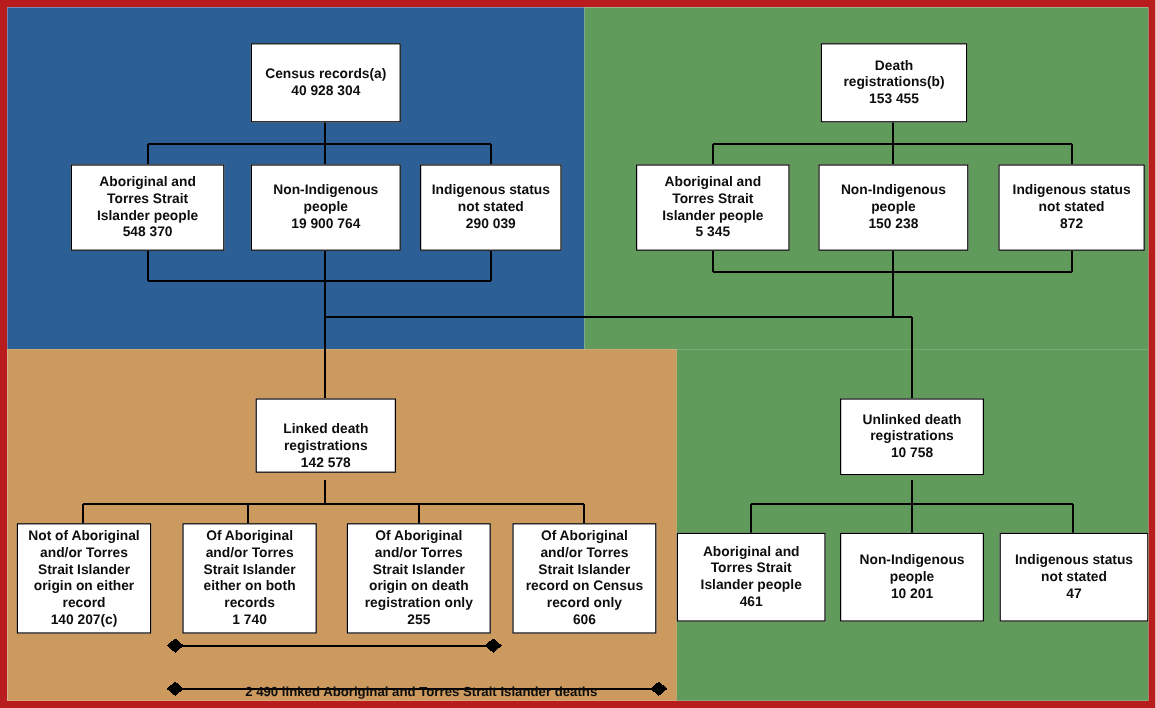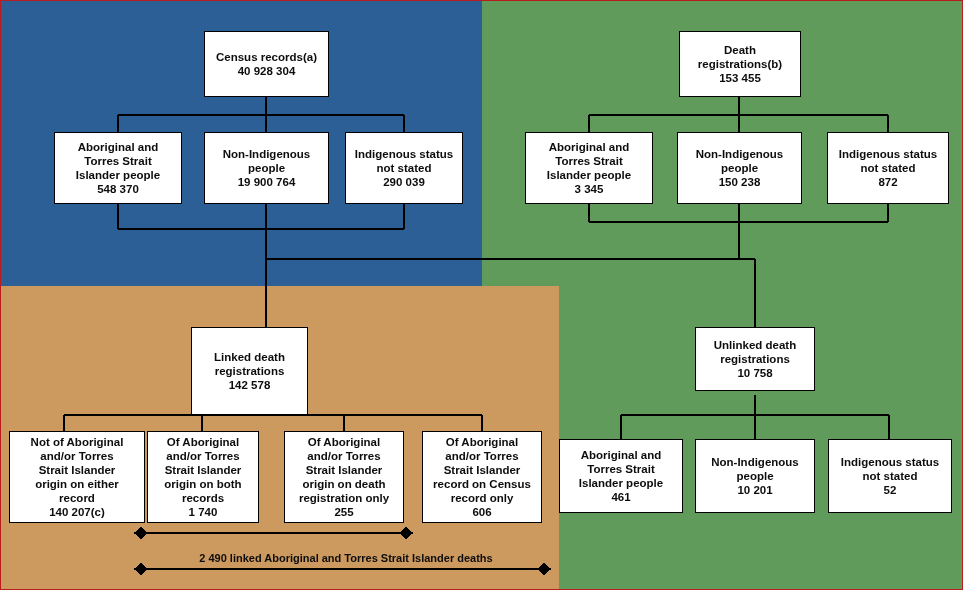--- a/index.html
+++ b/index.html
@@ -1,21 +1,21 @@
 <!DOCTYPE html>
 <html><head>
 <meta charset="utf-8">
 <style>
   html,body{margin:0;padding:0;background:#fff;}
   #canvas{
     position:relative;
     width:963px;height:590px;
     overflow:hidden;
     font-family:"Liberation Sans", sans-serif;
-    border:1px solid #b91c1c;
+    border:6px solid #b91c1c;
     box-sizing:border-box;
   }
   
   .quad{position:absolute;}
   #quad-blue  {left:0;   top:0;   width:481px; height:285px;}
   #quad-green-top{left:481px;top:0;width:482px;height:285px;}
   #quad-orange{left:0;   top:285px;width:558px;height:305px;}
   #quad-green-bottom{left:558px;top:285px;width:405px;height:305px;}
 
   
@@ -150,61 +150,61 @@
   <div class="node" style="left:344px;top:131px;width:118px;height:72px;">
     <span class="ln">Indigenous status</span>
     <span class="ln">not stated</span>
     <span class="val">290 039</span>
   </div>
 
   <div class="node" style="left:524px;top:131px;width:128px;height:72px;">
     <span class="ln">Aboriginal and</span>
     <span class="ln">Torres Strait</span>
     <span class="ln">Islander people</span>
-    <span class="val">3 345</span>
+    <span class="val">5 345</span>
   </div>
 
   <div class="node" style="left:676px;top:131px;width:125px;height:72px;">
     <span class="ln">Non-Indigenous</span>
     <span class="ln">people</span>
     <span class="val">150 238</span>
   </div>
 
   <div class="node" style="left:826px;top:131px;width:122px;height:72px;">
     <span class="ln">Indigenous status</span>
     <span class="ln">not stated</span>
     <span class="val">872</span>
   </div>
 
-  <div class="node" style="left:190px;top:326px;width:117px;height:88px;">
+  <div class="node" style="left:207px;top:326px;width:117px;height:62px;justify-content:flex-end;">
     <span class="ln">Linked death</span>
     <span class="ln">registrations</span>
     <span class="val">142 578</span>
   </div>
 
   <div class="node" style="left:694px;top:326px;width:120px;height:64px;">
     <span class="ln">Unlinked death</span>
     <span class="ln">registrations</span>
     <span class="val">10 758</span>
   </div>
 
-  <div class="node" style="left:8px;top:430px;width:136px;height:92px;">
+  <div class="node" style="left:8px;top:430px;width:112px;height:92px;">
     <span class="ln">Not of Aboriginal</span>
     <span class="ln">and/or Torres</span>
     <span class="ln">Strait Islander</span>
     <span class="ln">origin on either</span>
     <span class="ln">record</span>
     <span class="val">140 207(c)</span>
   </div>
 
   <div class="node" style="left:146px;top:430px;width:112px;height:92px;">
     <span class="ln">Of Aboriginal</span>
     <span class="ln">and/or Torres</span>
     <span class="ln">Strait Islander</span>
-    <span class="ln">origin on both</span>
+    <span class="ln">either on both</span>
     <span class="ln">records</span>
     <span class="val">1 740</span>
   </div>
 
   <div class="node" style="left:283px;top:430px;width:120px;height:92px;">
     <span class="ln">Of Aboriginal</span>
     <span class="ln">and/or Torres</span>
     <span class="ln">Strait Islander</span>
     <span class="ln">origin on death</span>
     <span class="ln">registration only</span>
@@ -229,19 +229,19 @@
 
   <div class="node" style="left:694px;top:438px;width:120px;height:74px;">
     <span class="ln">Non-Indigenous</span>
     <span class="ln">people</span>
     <span class="val">10 201</span>
   </div>
 
   <div class="node" style="left:827px;top:438px;width:124px;height:74px;">
     <span class="ln">Indigenous status</span>
     <span class="ln">not stated</span>
-    <span class="val">52</span>
-  </div>
-
-
-  <div class="annot" style="left:140px;top:550px;width:410px;">2 490 linked Aboriginal and Torres Strait Islander deaths</div>
+    <span class="val">47</span>
+  </div>
+
+
+  <div class="annot" style="left:140px;top:564px;width:410px;">2 490 linked Aboriginal and Torres Strait Islander deaths</div>
 
 </div>
 
 </body></html>

